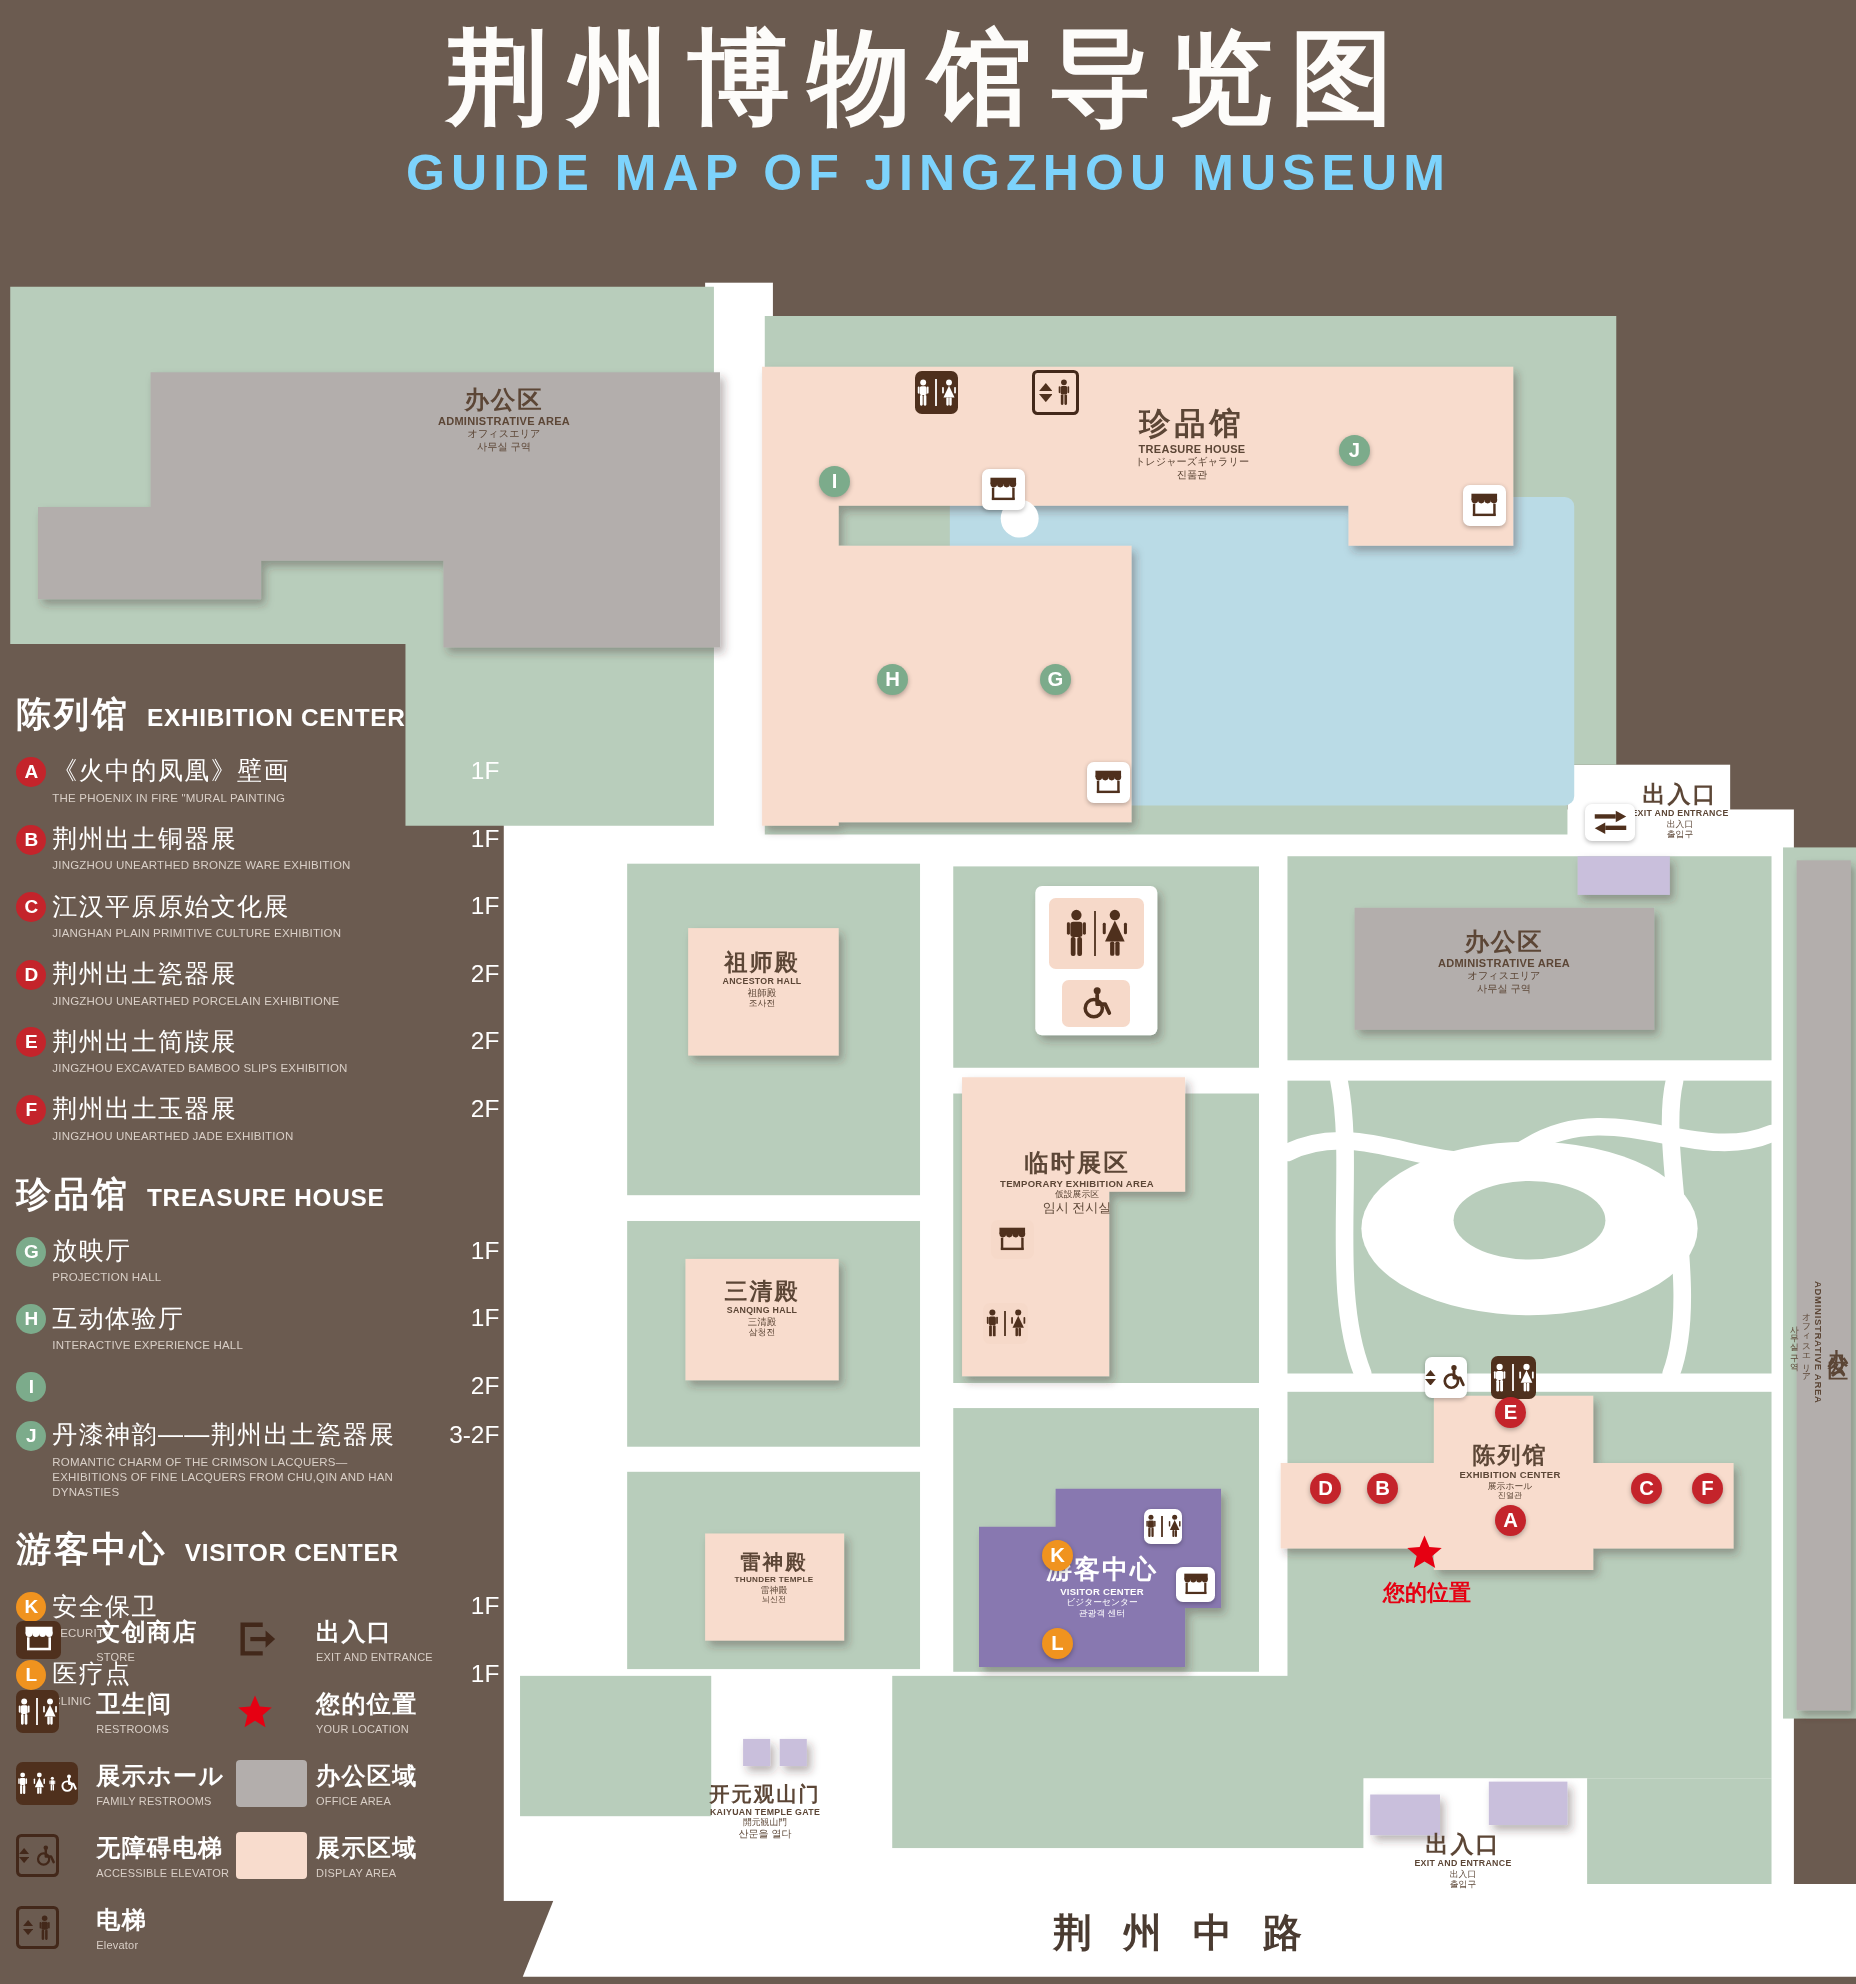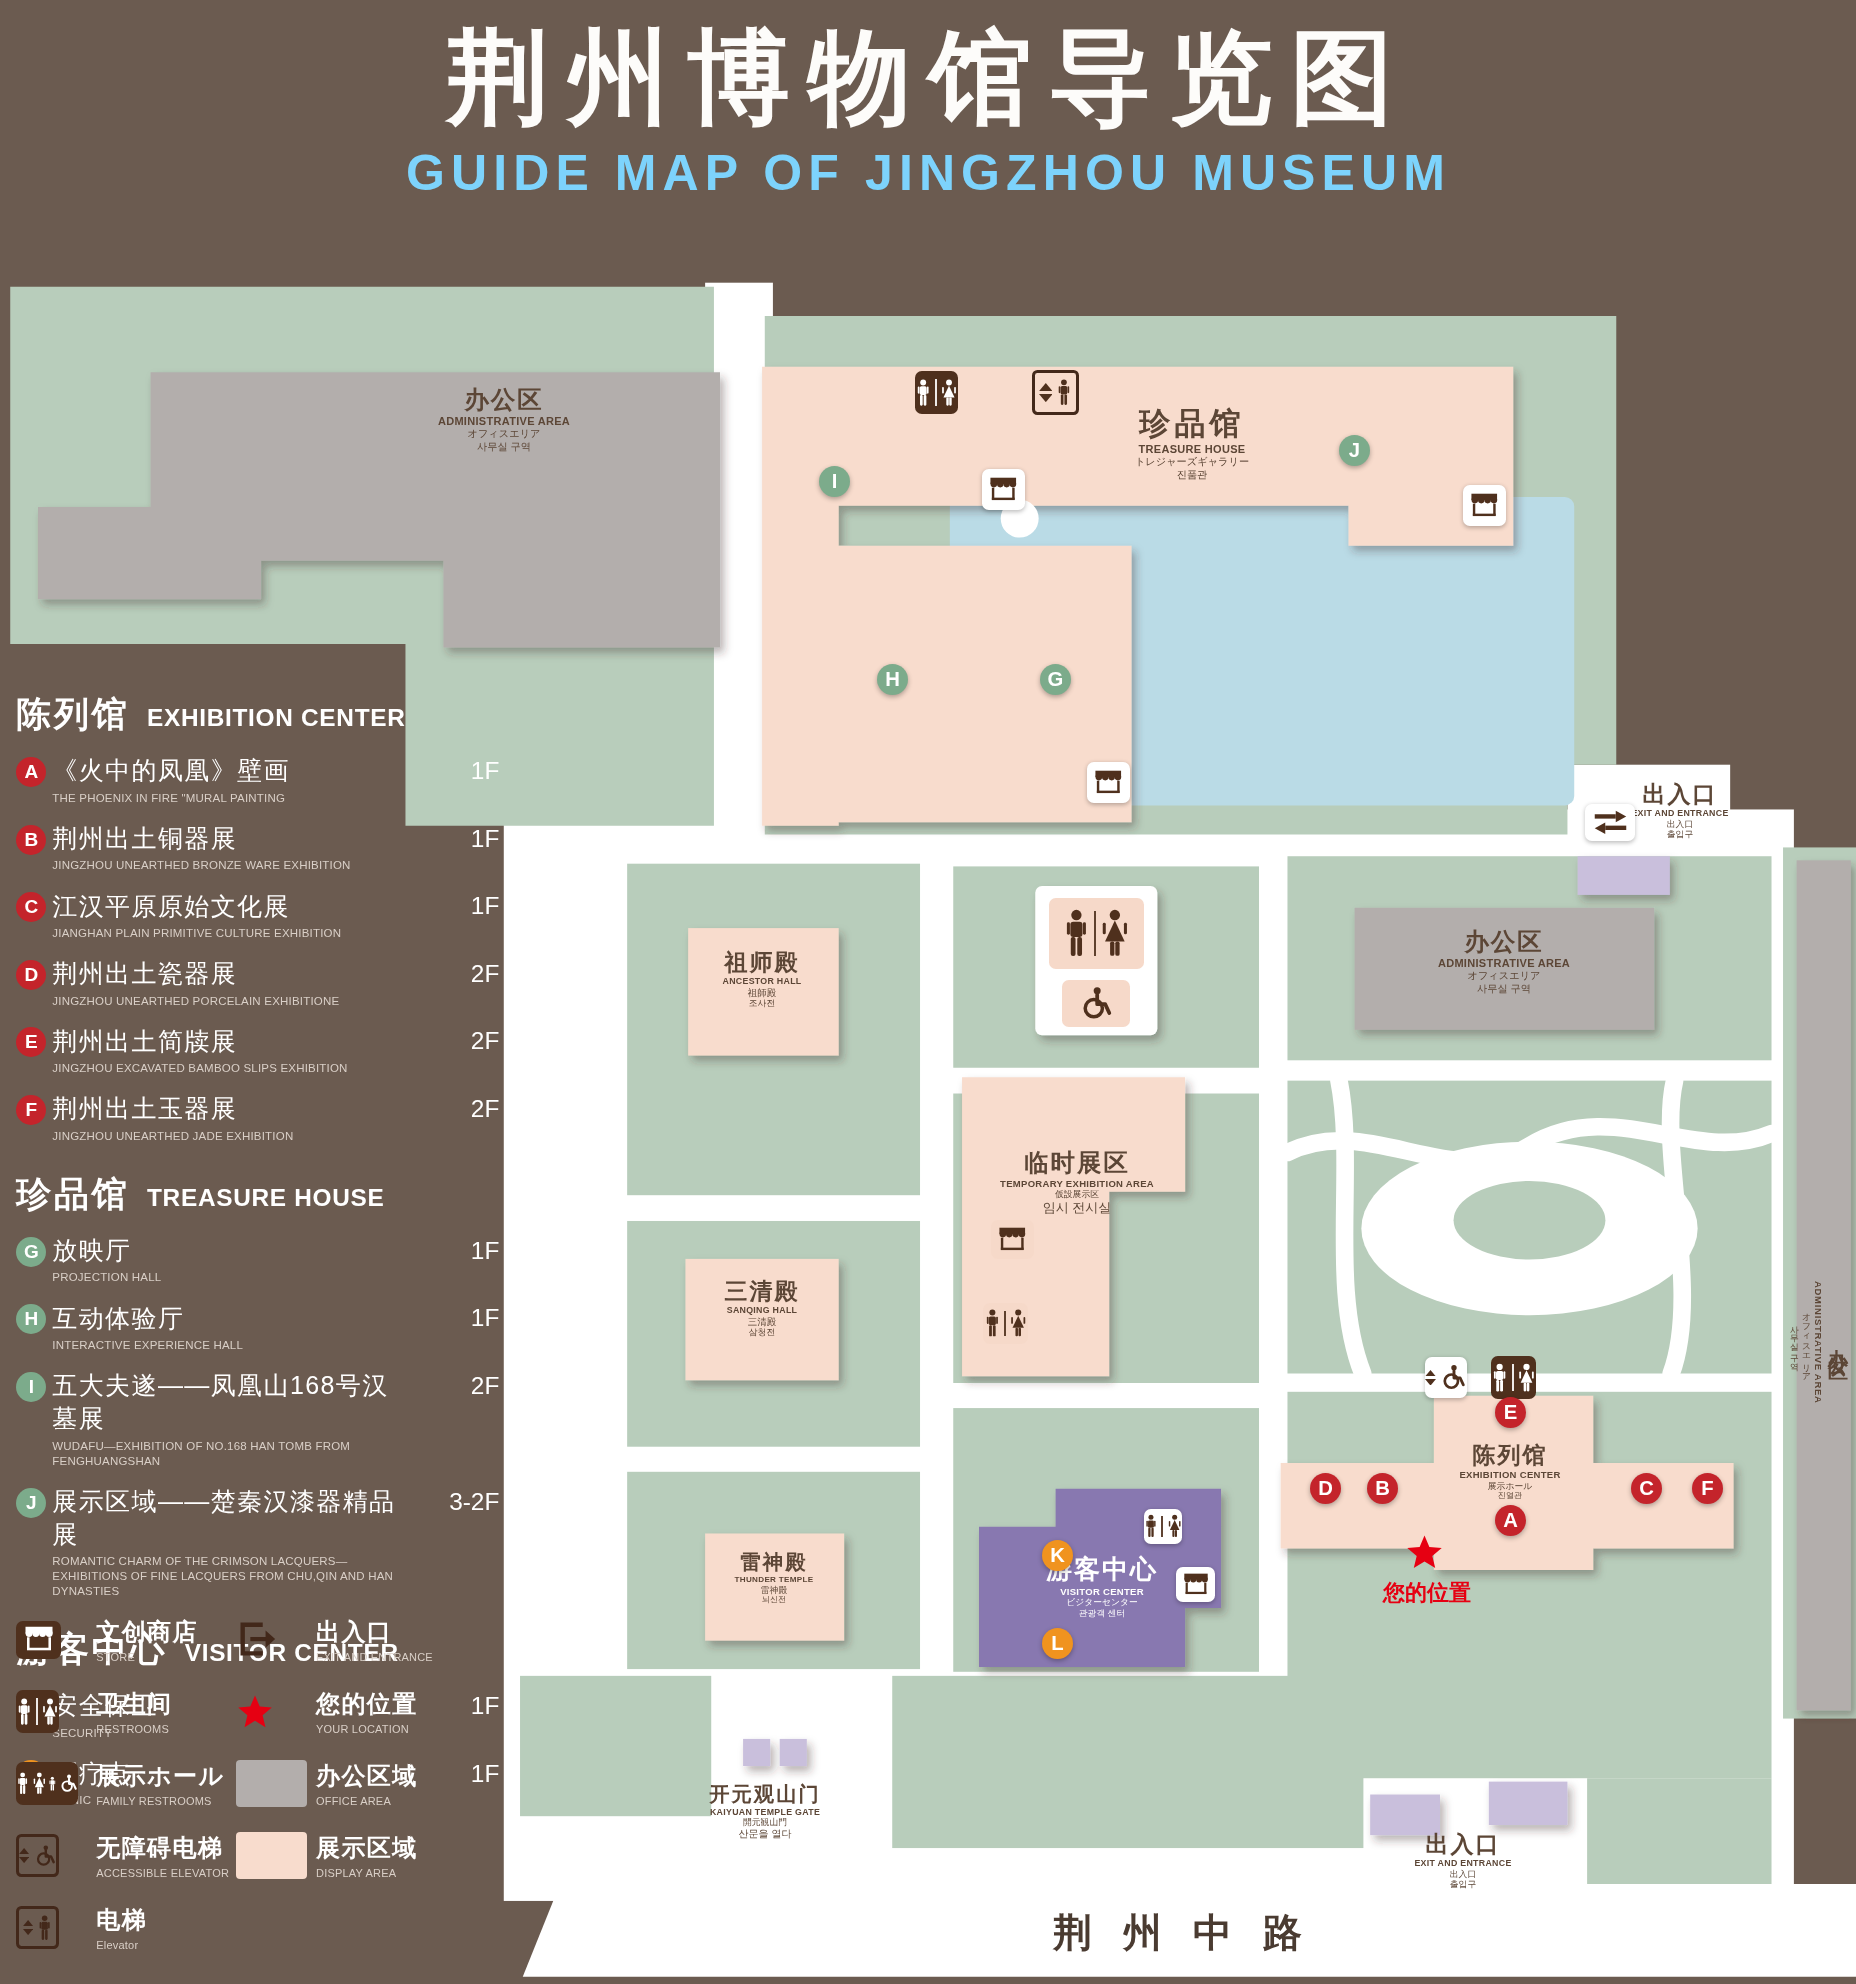--- a/index.html
+++ b/index.html
@@ -461,30 +461,26 @@
     <div class="lg-item">
       <span class="badge m-green">H</span>
       <div class="lg-body">
           <div class="lg-cn">互动体验厅</div>
           <div class="lg-en">INTERACTIVE EXPERIENCE HALL</div>
         </div>
       <span class="lg-floor">1F</span>
     </div>
     <div class="lg-item">
       <span class="badge m-green">I</span>
-      <div class="lg-body">
-          <div class="lg-cn">五大夫遂——凤凰山168号汉墓展</div>
-          <div class="lg-en">WUDAFU—EXHIBITION OF NO.168 HAN TOMB FROM FENGHUANGSHAN</div>
-        </div>
       <span class="lg-floor">2F</span>
     </div>
     <div class="lg-item">
       <span class="badge m-green">J</span>
       <div class="lg-body">
-          <div class="lg-cn">展示区域——楚秦汉漆器精品展</div>
+          <div class="lg-cn">丹漆神韵——荆州出土瓷器展</div>
           <div class="lg-en">ROMANTIC CHARM OF THE CRIMSON LACQUERS—EXHIBITIONS OF FINE LACQUERS FROM CHU,QIN AND HAN DYNASTIES</div>
         </div>
       <span class="lg-floor">3-2F</span>
     </div>
   </div>
 
   <div class="lg-section">
     <div class="lg-head">
       <span class="hc">游客中心</span>
       <span class="he">VISITOR CENTER</span>

